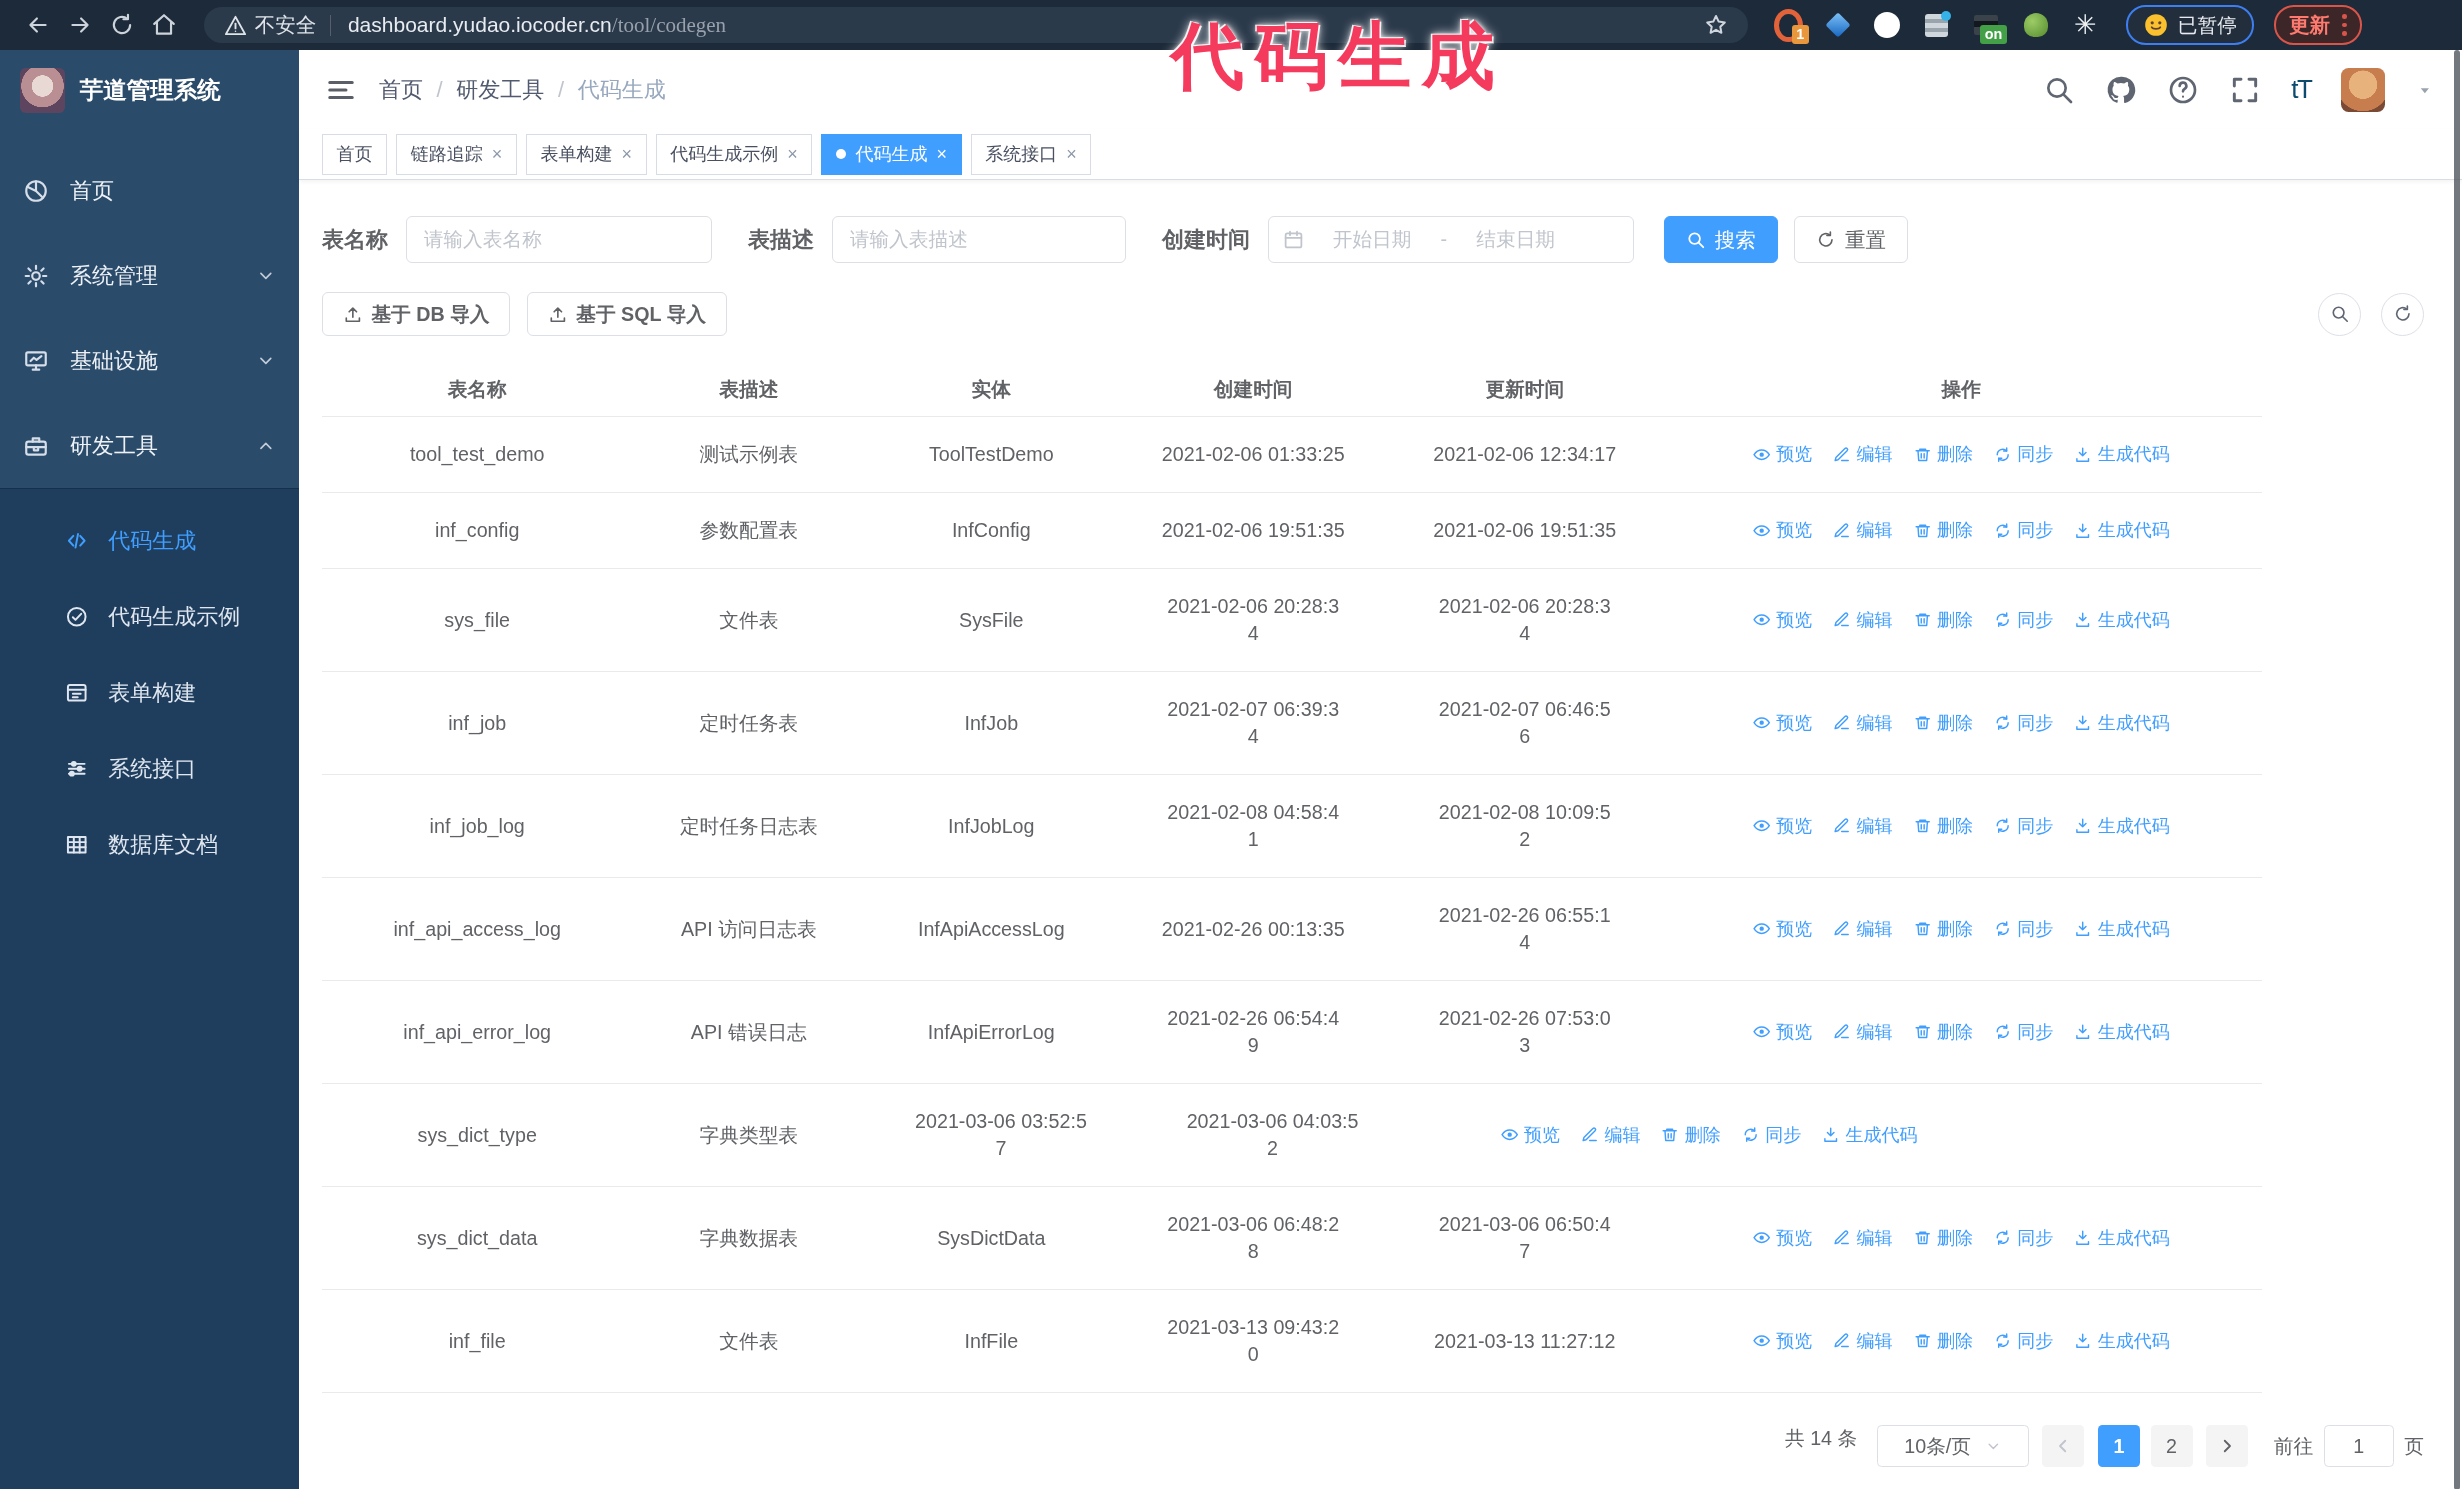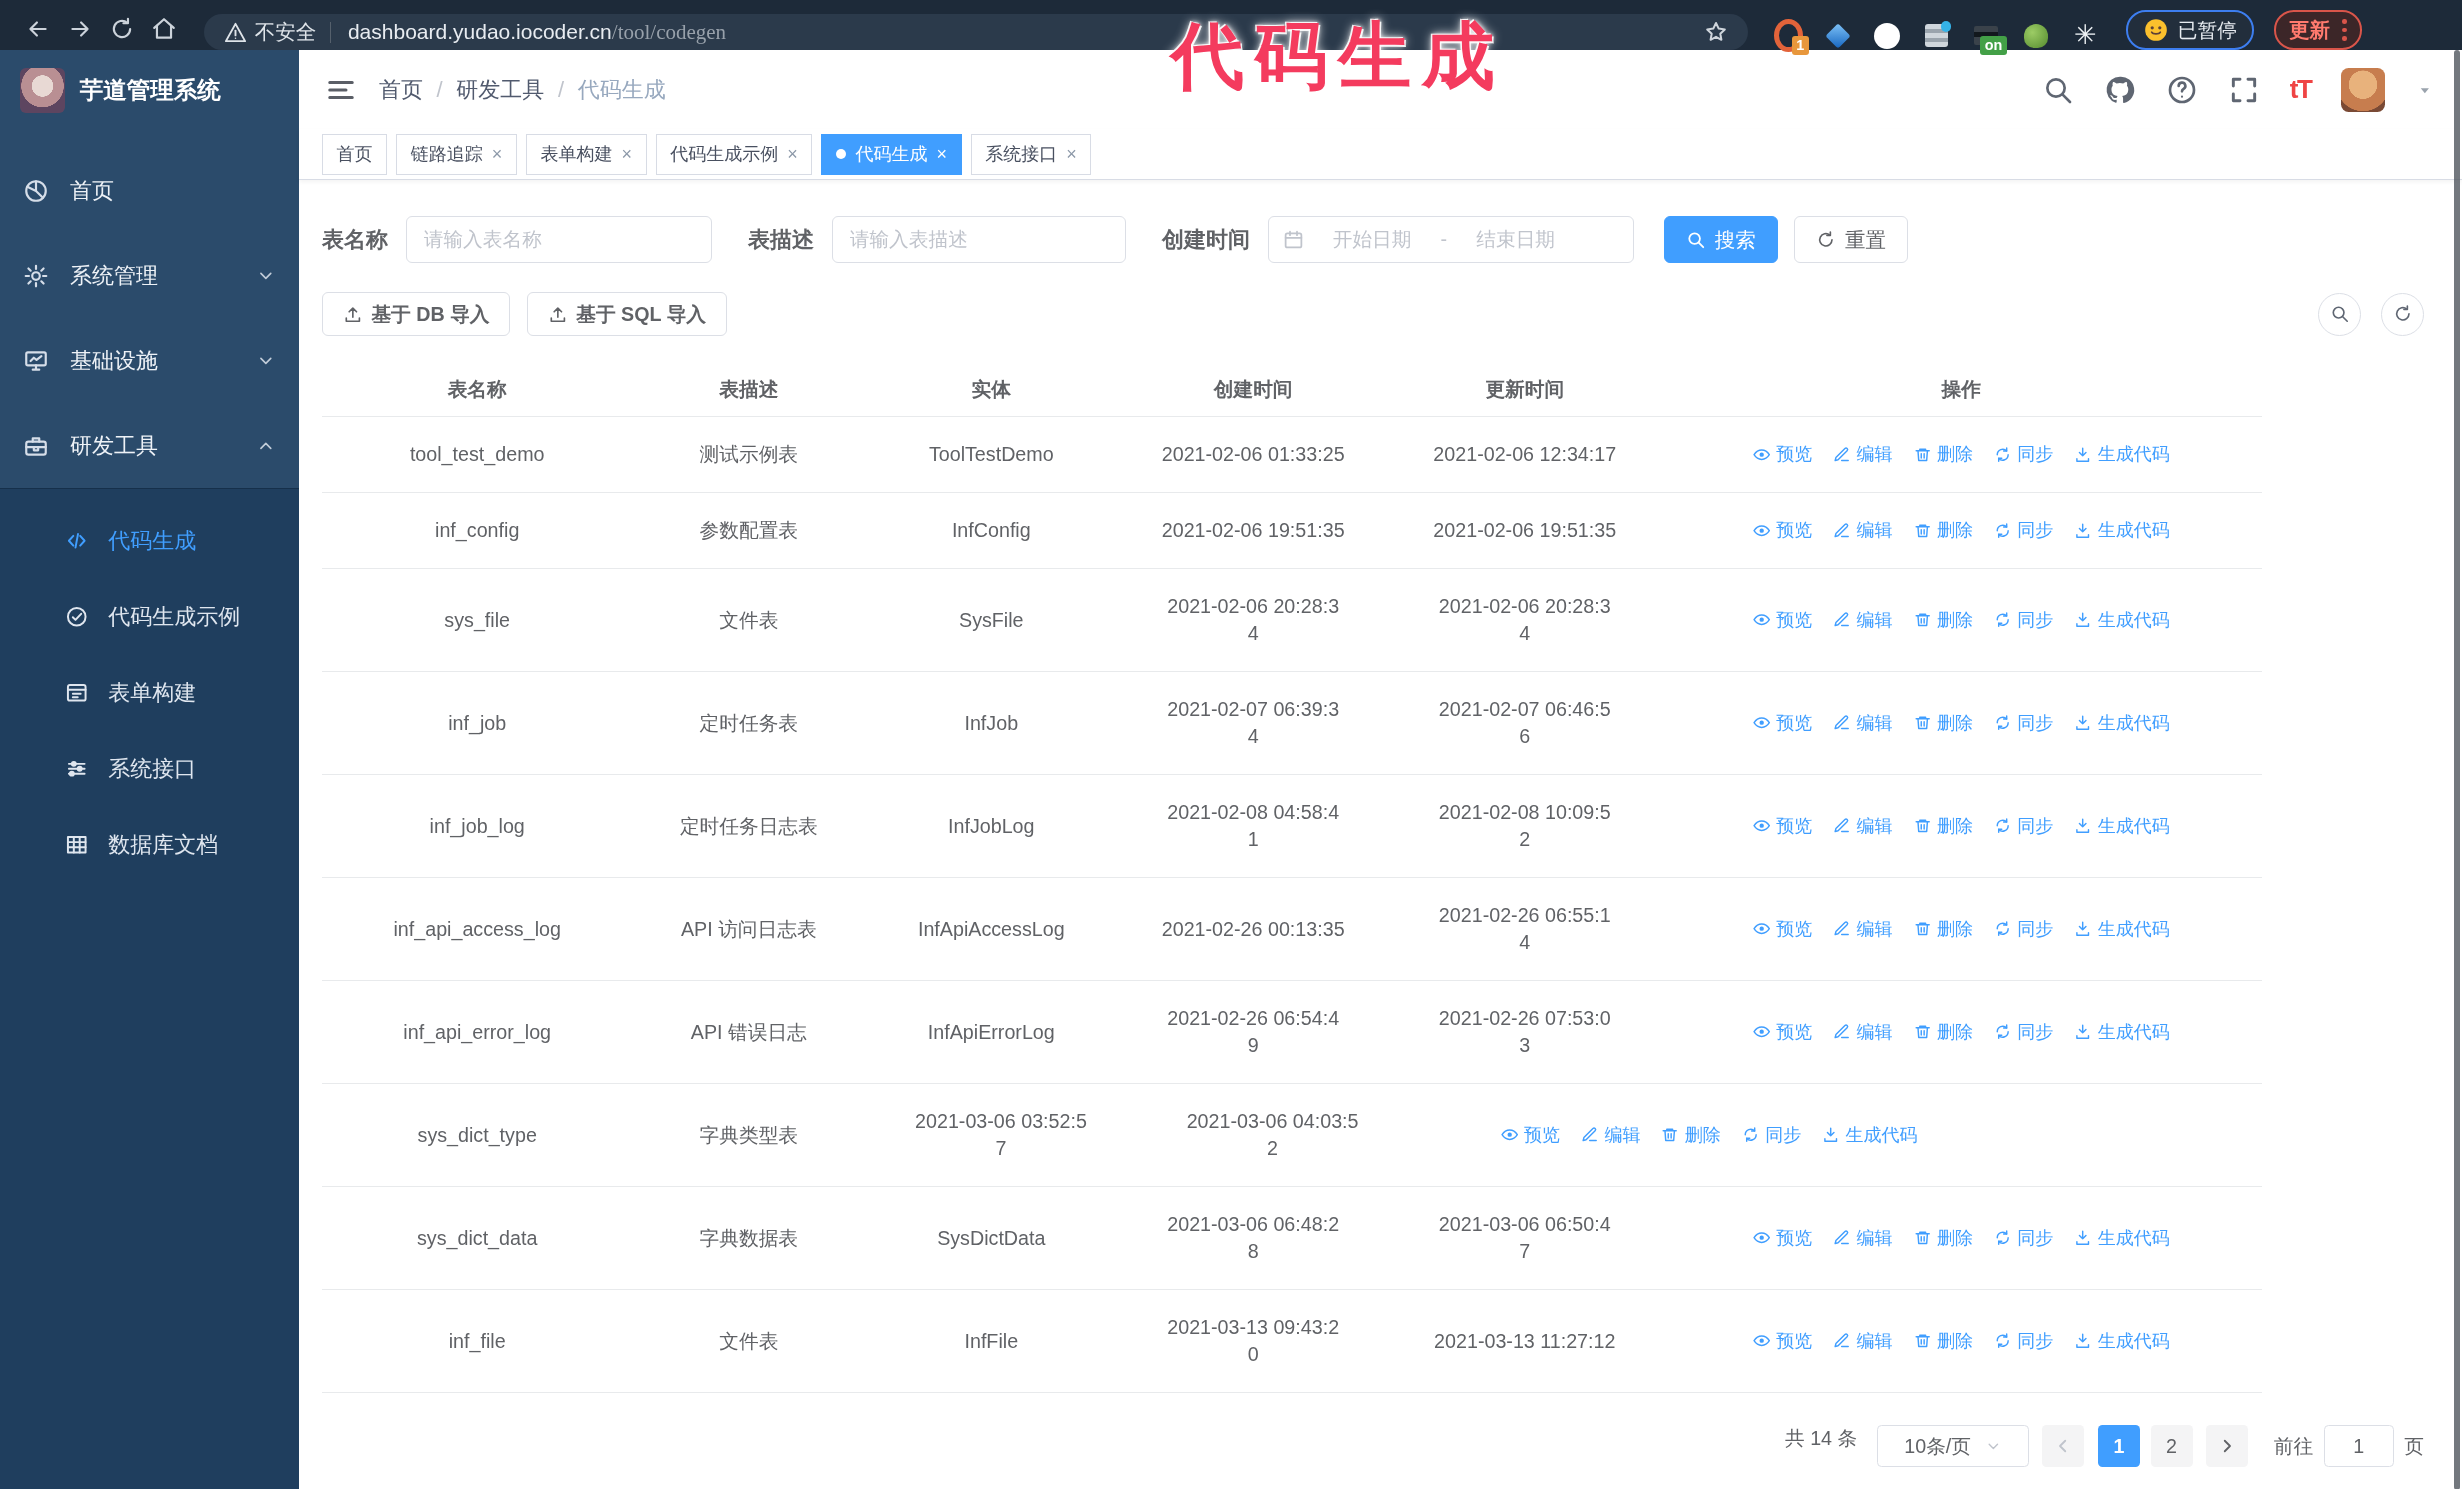--- a/index.html
+++ b/index.html
@@ -1,20 +1,20 @@
 <!DOCTYPE html>
 <html style="font-size:12px"><head>
 <meta charset="utf-8">
 <style>
   html,body{margin:0;padding:0;}
   body{width:2462px;height:1490px;overflow:hidden;background:#fff;
        font-family:"Liberation Sans","DejaVu Sans",sans-serif;color:#606266;position:relative;}
   .ic{width:1em;height:1em;display:block;}
   
-  .browser{height:50px;background:#1d2a39;display:flex;align-items:flex-end;padding:0 16.7px;position:relative;z-index:5;}
+  .browser{height:50px;background:#1d2a39;display:flex;align-items:center;padding:0 16.7px;position:relative;z-index:5;}
   .nav-ic{width:42px;height:42px;display:flex;align-items:center;justify-content:center;color:#ccd3db;font-size:26px;flex:0 0 auto;cursor:pointer;}
   .addr{width:1504px;height:36px;background:#2b3a4b;border-radius:18px;margin-left:19.7px;display:flex;align-items:center;padding:0 19.7px;flex:0 0 auto;}
   .warn{color:#dfe4e9;font-size:23px;display:flex;align-items:center;}
   .sec-label{color:#dfe4e9;font-size:20.5px;margin:0 13.6px 0 7.6px;white-space:nowrap;}
   .addr-div{width:1.5px;height:21px;background:#55606c;margin-right:16.7px;}
   .host{color:#e8ecf1;font-size:21px;white-space:nowrap;}
   .path{color:#98a1ab;font-size:21px;white-space:nowrap;font-family:Liberation Serif, serif;}
   .star{margin-left:auto;color:#cfd5dc;font-size:24px;}
   .ext-row{display:flex;align-items:center;gap:20.5px;margin-left:26px;}
   .ext{width:29px;height:29px;position:relative;display:flex;align-items:center;justify-content:center;cursor:pointer;}
@@ -55,21 +55,21 @@
   .main{flex:1;display:flex;flex-direction:column;background:#fff;min-width:0;}
   
   .hdr{height:79px;display:flex;align-items:center;padding:0 27px;}
   .hamburger{color:#5a5e66;font-size:30px;margin-right:23px;cursor:pointer;}
   .crumb{display:flex;align-items:center;gap:13.6px;font-size:22px;}
   .crumb .ci{color:#515a6e;}
   .crumb .sep{color:#c0c4cc;}
   .crumb .current{color:#97a8be;}
   .hdr-right{margin-left:auto;display:flex;align-items:center;gap:30px;color:#5f6672;}
   .hicon{font-size:32px;cursor:pointer;display:flex;align-items:center;justify-content:center;}
-  .tT{font-size:26px;font-weight:700;letter-spacing:-1.5px;color:#ef4444;}
+  .tT{font-size:26px;font-weight:400;letter-spacing:-1.5px;color:#0c4a6e;}
   .avatar{width:44px;height:44px;border-radius:7.6px;cursor:pointer;
           background:radial-gradient(circle at 50% 38%,#e8b27c 0 40%,#c77d4e 41% 75%,#7a4a35 76%);}
   .caret{font-size:19.7px;color:#9aa3ad;cursor:pointer;}
   
   .tabsbar{height:50px;display:flex;align-items:center;padding:0 23px;gap:9px;border-bottom:1.5px solid #d8dce5;
            box-shadow:0 1.5px 4.5px rgba(0,0,0,.05);}
   .tag{height:39px;display:flex;align-items:center;padding:0 13.6px;border:1.5px solid #d8dce5;background:#fff;
        color:#495060;font-size:18px;gap:9px;cursor:pointer;white-space:nowrap;}
   .tag .x{font-size:18px;line-height:1;color:#8d99a9;}
   .tag.active{background:#409eff;border-color:#409eff;color:#fff;}

